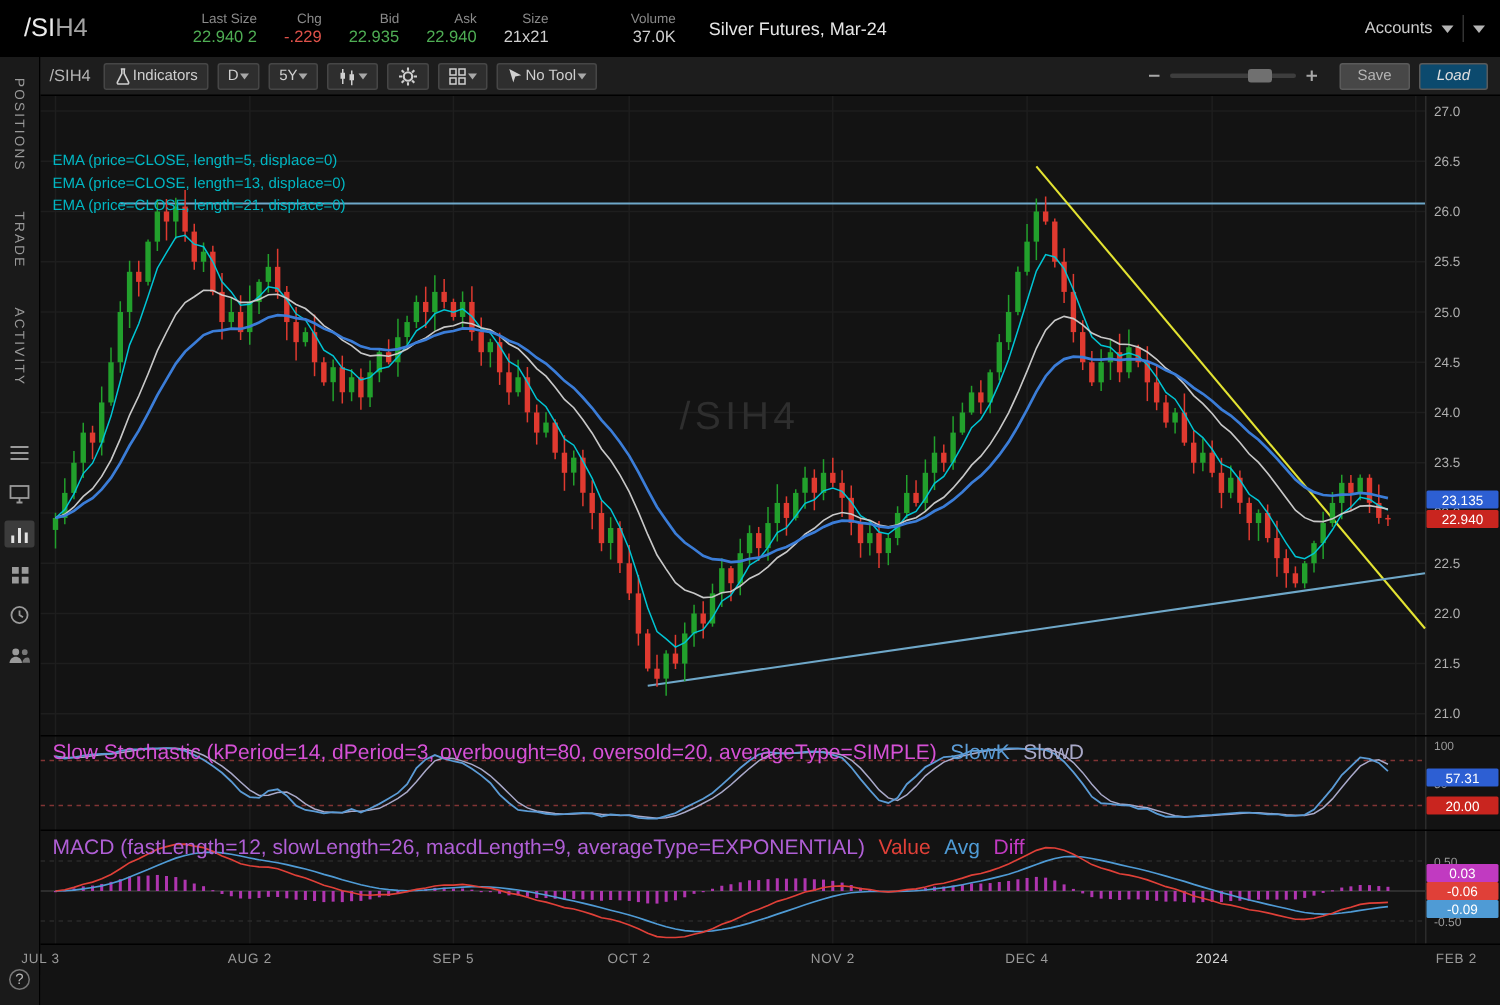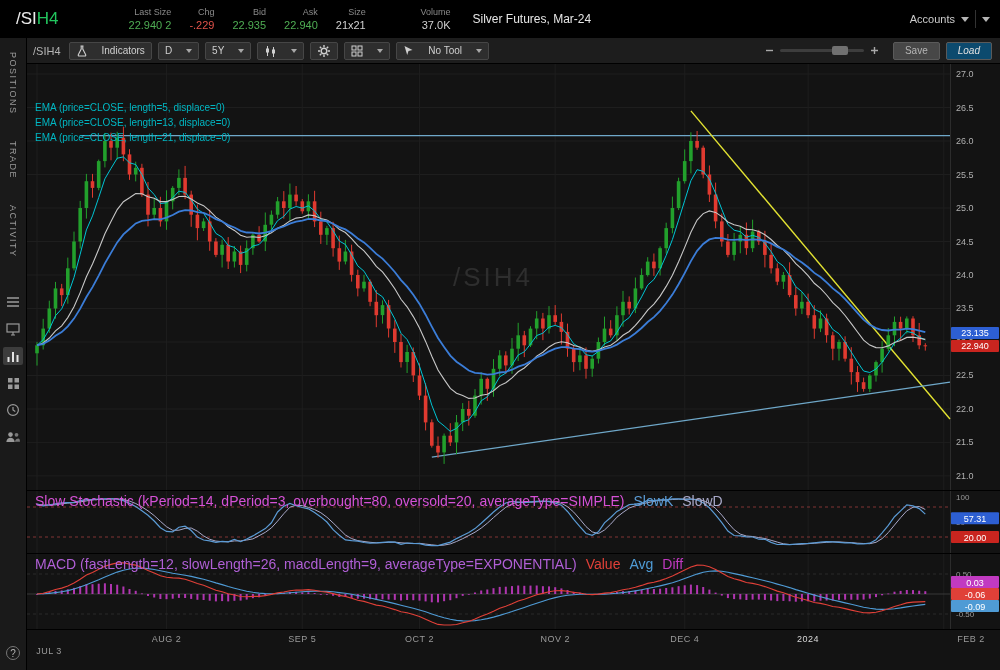--- a/index.html
+++ b/index.html
@@ -4,21 +4,21 @@
 <style>
   * { margin:0; padding:0; box-sizing:border-box; }
   html,body { width:1000px; height:670px; background:#000; overflow:hidden;
               font-family:"Liberation Sans", sans-serif; }
   .app { width:1000px; height:670px; display:flex; flex-direction:column; background:#131313; }
 
   
   .header { height:38px; background:#000; display:flex; align-items:center; padding:0 10px 0 8px; flex:0 0 auto; }
   .symbol-block { display:flex; align-items:baseline; margin-right:20px;margin-left:8px; }
   .symbol-main { color:#ececec; font-size:17px; }
-  .symbol-suffix { color:#22c55e; font-size:17px; }
+  .symbol-suffix { color:#a3a3a3; font-size:17px; }
   .stat { display:flex; flex-direction:column; align-items:flex-end; margin-right:18px; }
   .stat-label { color:#8a8a8a; font-size:9px; white-space:nowrap; }
   .stat-value { font-size:11px; margin-top:2px; white-space:nowrap; }
   .desc { color:#e6e6e6; font-size:12px; margin-left:4px; white-space:nowrap; }
   .header-right { margin-left:auto; display:flex; align-items:center; color:#cccccc; font-size:11px; gap:6px; }
   .chev { width:0; height:0; border-left:4px solid transparent; border-right:4px solid transparent; border-top:5px solid #b5b5b5; display:inline-block; }
   .hdr-divider { width:1px; height:18px; background:#333; }
 
   
   .body-row { flex:1; display:flex; min-height:0; }
@@ -29,21 +29,21 @@
   .side-icon.active { background:#3c3c3c; }
   .side-help { margin-top:auto; margin-bottom:10px; color:#b5b5b5; border:1px solid #777; border-radius:50%;
                width:14px; height:14px; font-size:10px; display:flex; align-items:center; justify-content:center; }
 
   .main { flex:1; display:flex; flex-direction:column; background:#131313; min-width:0; }
 
   
   .toolbar { height:26px; background:#1d1d1d; border-bottom:1px solid #000; display:flex; align-items:center; padding:0 8px 0 6px; gap:6px; flex:0 0 auto; }
   .tb-symbol { color:#b5b5b5; font-size:11px; margin-right:2px; }
   .tb-btn { height:18px; background:#2e2e2e; border:1px solid #464646; border-radius:2px; color:#cfcfcf;
-            font-size:10px; display:flex; align-items:center; padding:0 6px; gap:14px; cursor:pointer; }
+            font-size:10px; display:flex; align-items:center; padding:0 6px; gap:1px; cursor:pointer; }
   .chev-s { width:0; height:0; border-left:3.5px solid transparent; border-right:3.5px solid transparent; border-top:4px solid #a8a8a8; display:inline-block; }
   .tb-spacer { flex:1; }
   .zoom { display:flex; align-items:center; gap:6px; margin-right:8px; }
   .zoom-track { width:84px; height:3px; background:#3d3d3d; border-radius:2px; position:relative; }
   .zoom-handle { position:absolute; left:52px; top:-3px; width:16px; height:9px; background:#707070; border-radius:2px; }
   .tb-save, .tb-load { height:18px; border:1px solid #5a5a5a; border-radius:2px; font-size:10px; padding:0 11px; display:flex; align-items:center; cursor:pointer; }
   .tb-save { background:#474747; color:#b5b5b5; }
   .tb-load { background:#0c4a6e; color:#e0e0e0;font-style:italic; }
 
   
@@ -787,21 +787,21 @@
           </svg>
         <div class="panel-label">
           <span style="color: rgb(176, 95, 214);">MACD (fastLength=12, slowLength=26, macdLength=9, averageType=EXPONENTIAL)</span>
           <span style="color: rgb(224, 64, 56);">Value</span>
           <span style="color: rgb(79, 155, 213);">Avg</span>
           <span style="color: rgb(193, 58, 193);">Diff</span>
         </div>
       </div>
 
       <div class="time-axis" id="time-axis">
-          <span style="left: 22px; margin-top: 12px;">JUL 3</span>
+          <span style="left: 0;">JUL 3</span>
           <span style="left: 139.547px;">AUG 2</span>
           <span style="left: 275.264px;">SEP 5</span>
           <span style="left: 392.473px;">OCT 2</span>
           <span style="left: 528.189px;">NOV 2</span>
           <span style="left: 657.736px;">DEC 4</span>
           <span class="bright" style="left: 781.115px;">2024</span>
           <span style="left: 912px; margin-left: 32px;">FEB 2</span>
         </div>
       <div class="bottom-filler"></div>
     </div>

